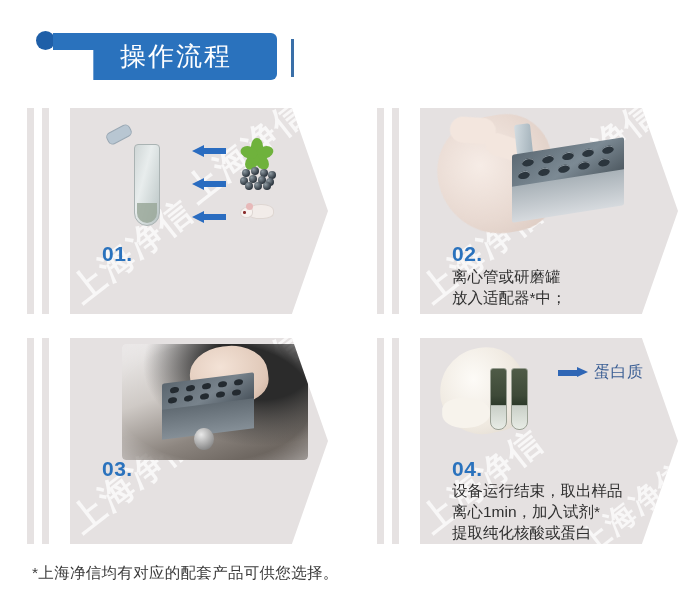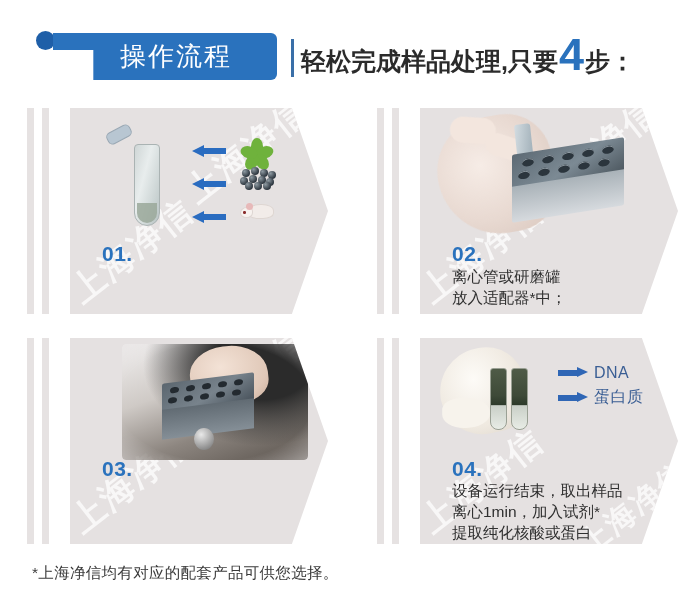--- a/index.html
+++ b/index.html
@@ -465,25 +465,20 @@
 </style>
 </head>
 <body>
 
 <div class="header">
   <div class="banner-dot"></div>
   <div class="banner-flag"></div>
   <div class="banner-label">操作流程</div>
 
   <div class="header-rule"></div>
-  <div class="headline">
-    <span class="h-part">轻松完成样品处理,只要</span>
-    <span class="big-num">4</span>
-    <span class="h-part">步：</span>
-  </div>
 </div>
 
 <div class="grid">
 
   <div class="cell cell-1">
     <div class="stripes">
       <div class="stripe s1"></div>
       <div class="stripe s2"></div>
     </div>
     <div class="card card-a">
@@ -639,27 +634,20 @@
         </div>
         <div class="vial v1"></div>
         <div class="vial v2"></div>
 
         <div class="out-list">
           <div class="out-row">
             <span class="out-arrow">
               <span class="shaft"></span>
                 <span class="head"></span>
             </span>
-            <span class="out-label">DNA</span>
-          </div>
-          <div class="out-row">
-            <span class="out-arrow">
-              <span class="shaft"></span>
-                <span class="head"></span>
-            </span>
             <span class="out-label">蛋白质</span>
           </div>
         </div>
       </div>
 
       <div class="step-num">04.</div>
       <div class="step-text">设备运行结束，取出样品
 离心1min，加入试剂*
 提取纯化核酸或蛋白</div>
     </div>

